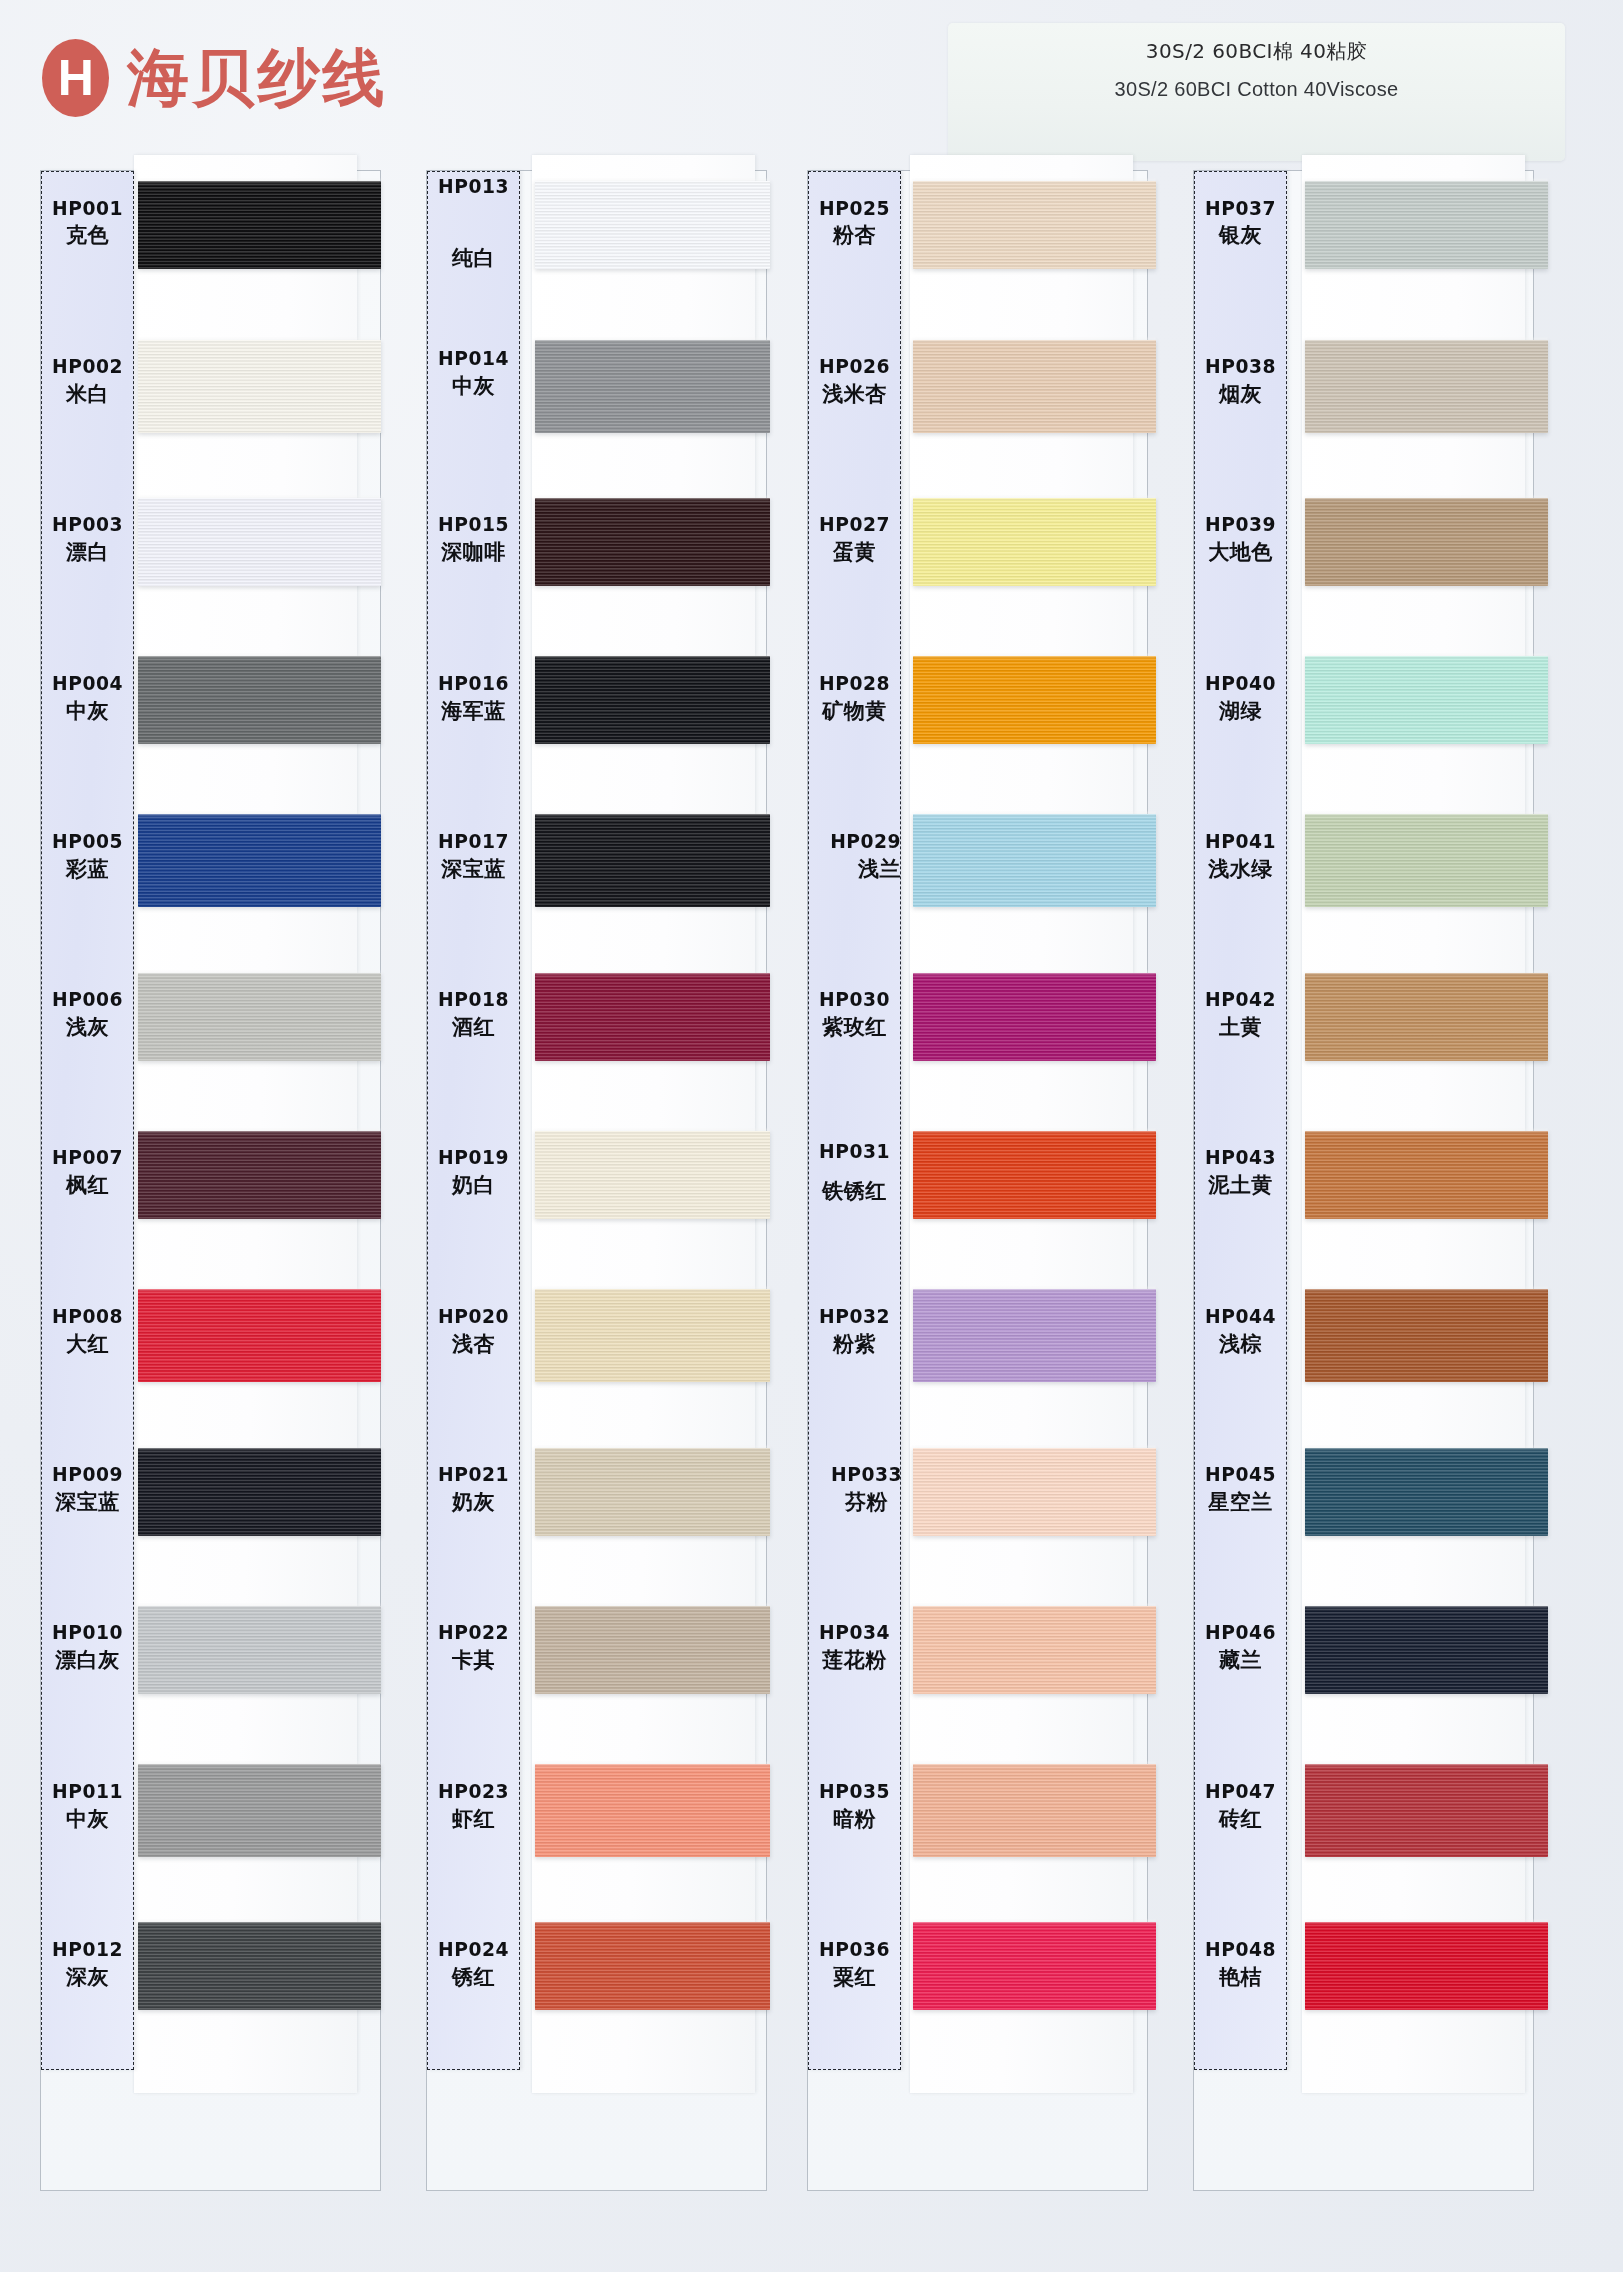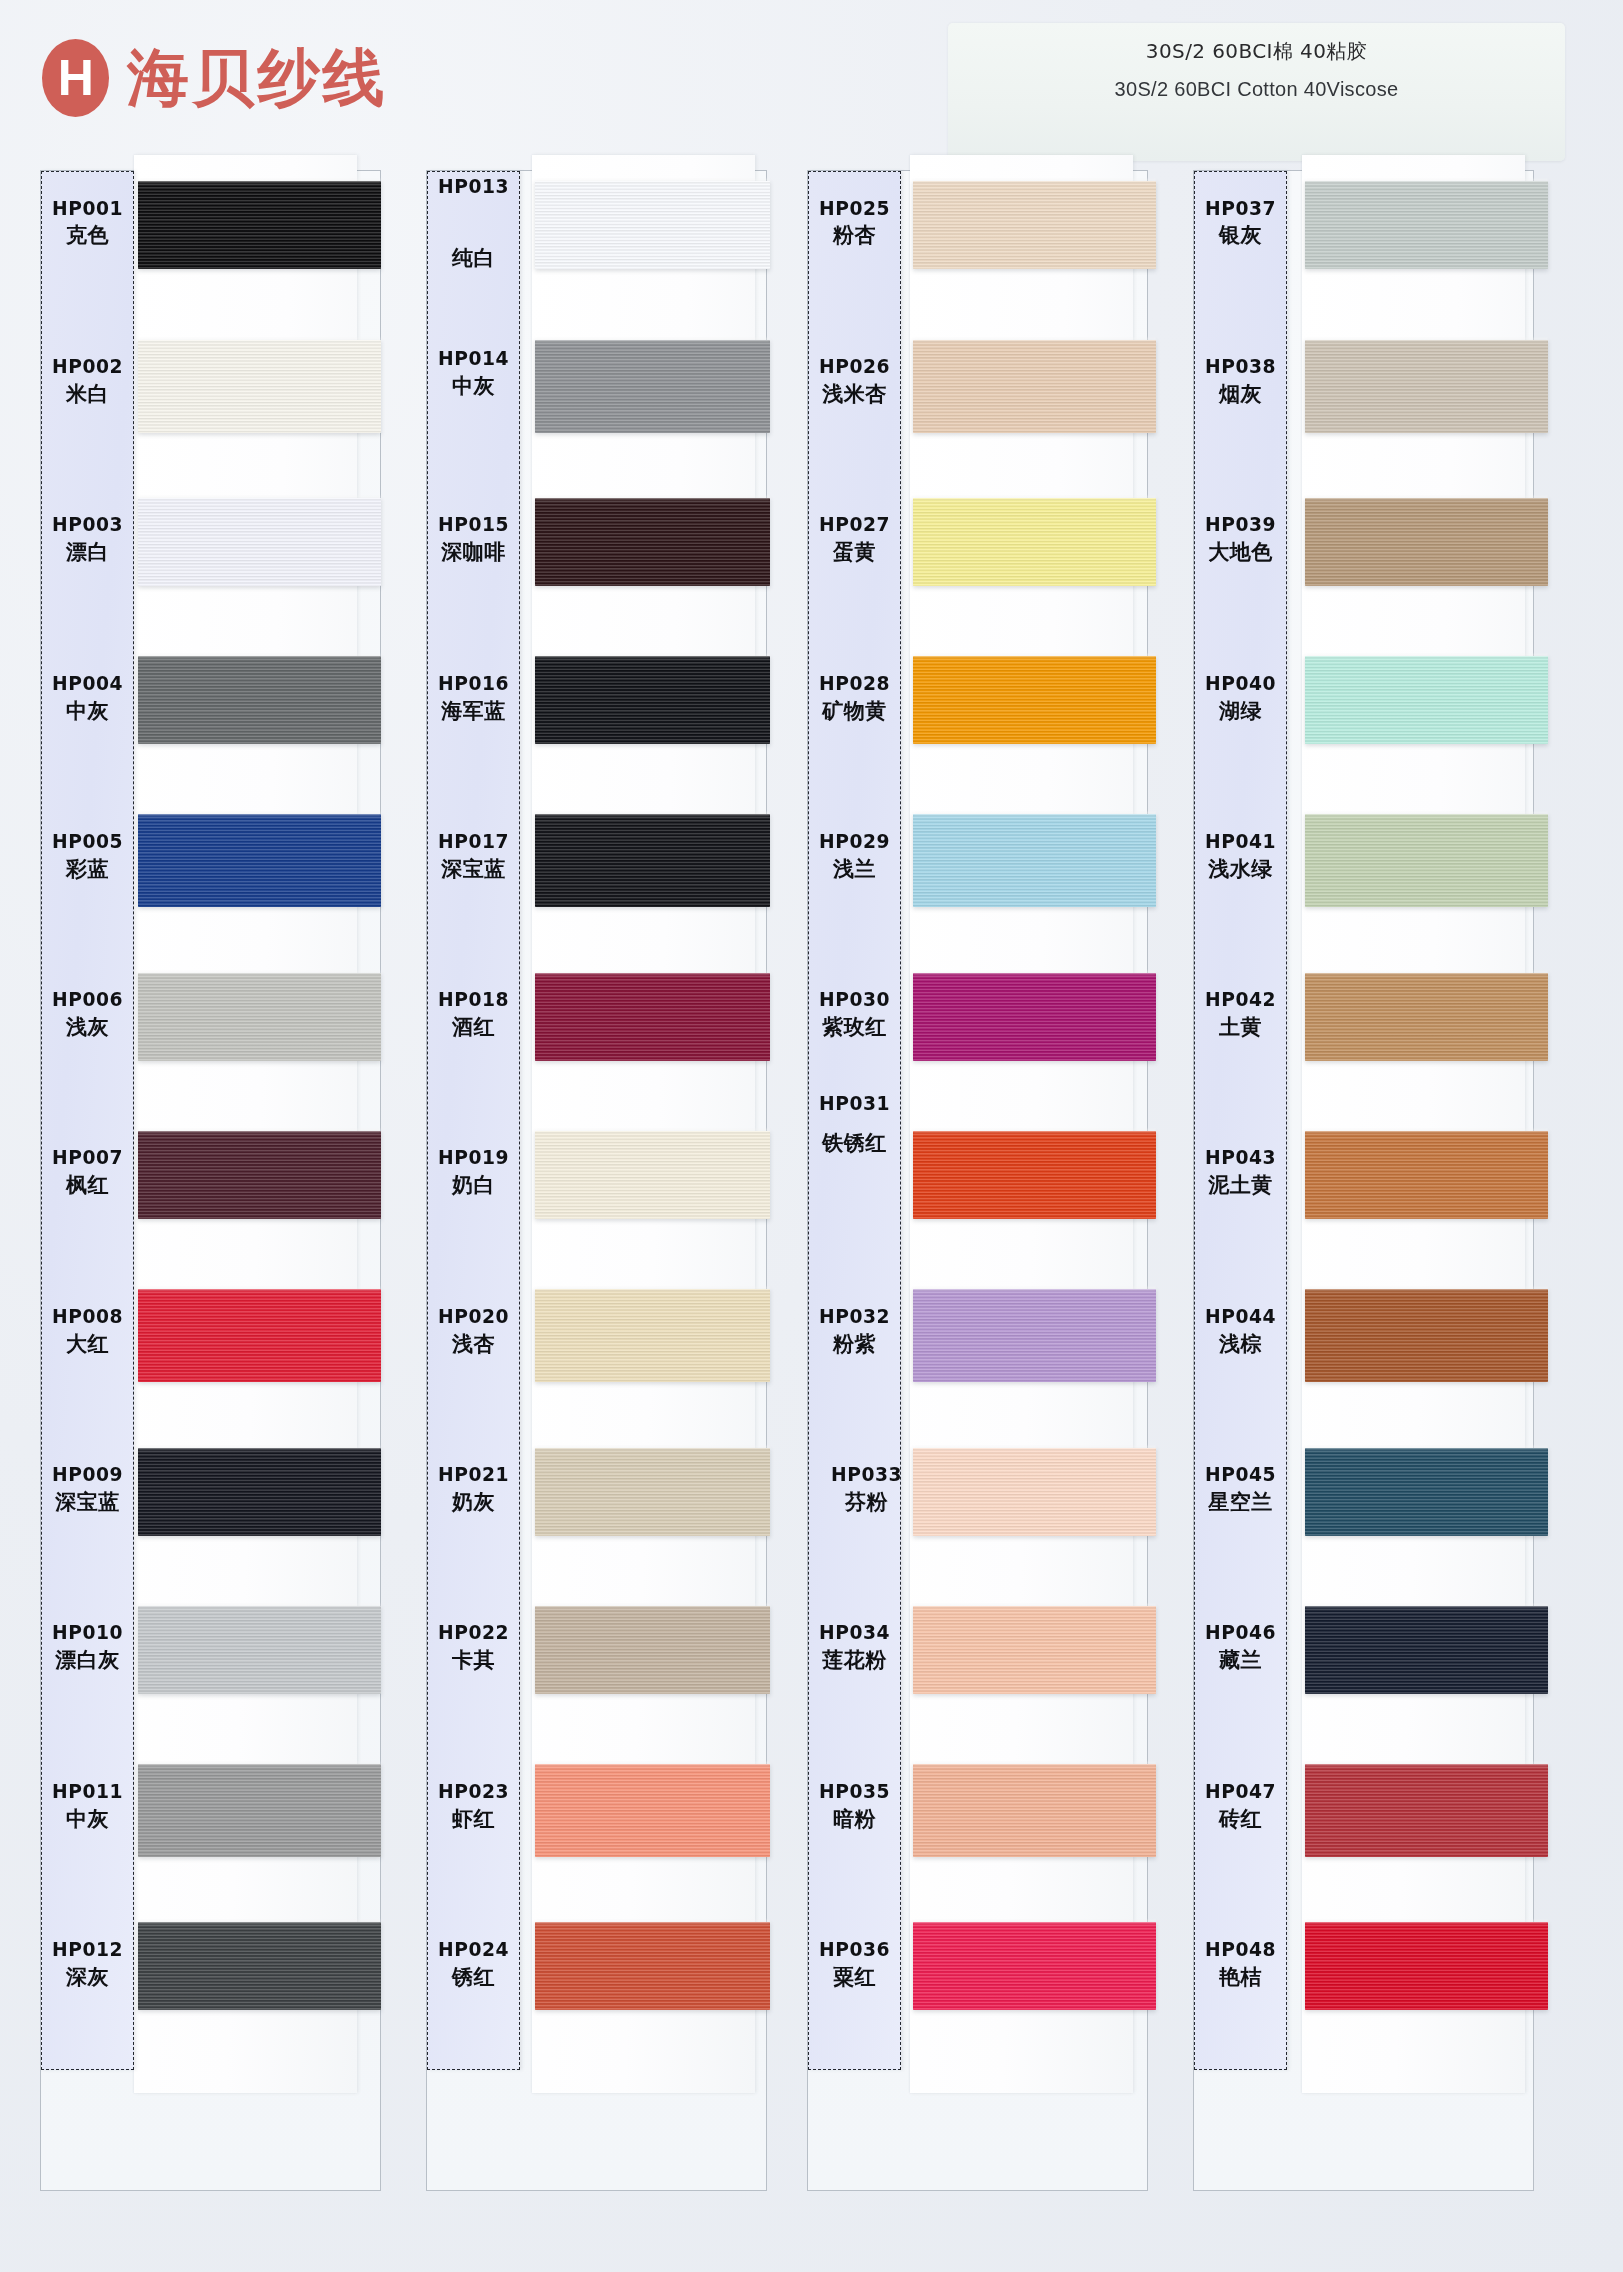--- a/index.html
+++ b/index.html
@@ -307,29 +307,29 @@
             <div class="name">浅米杏</div>
           </div>
           <div class="label" style="top: 321px; height: 96px;">
             <div class="code">HP027</div>
             <div class="name">蛋黄</div>
           </div>
           <div class="label" style="top: 480px; height: 96px;">
             <div class="code">HP028</div>
             <div class="name">矿物黄</div>
           </div>
-          <div class="label" style="top: 638px; height: 96px;">
+          <div class="label" style="top: 638px; height: 96px; align-items: flex-end;">
             <div class="code">HP029</div>
             <div class="name">浅兰</div>
           </div>
           <div class="label" style="top: 796px; height: 96px;">
             <div class="code">HP030</div>
             <div class="name">紫玫红</div>
           </div>
-          <div class="label" style="top: 906px; height: 96px; gap: 12px;">
+          <div class="label" style="top: 954px; height: 96px; gap: 12px;">
             <div class="code">HP031</div>
             <div class="name">铁锈红</div>
           </div>
           <div class="label" style="top: 1113px; height: 96px;">
             <div class="code">HP032</div>
             <div class="name">粉紫</div>
           </div>
           <div class="label" style="top: 1271px; height: 96px; margin-left: 12px;">
             <div class="code">HP033</div>
             <div class="name">芬粉</div>

